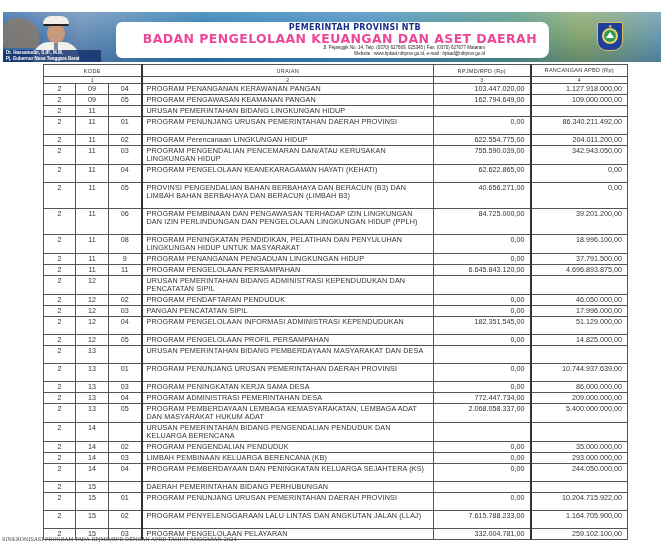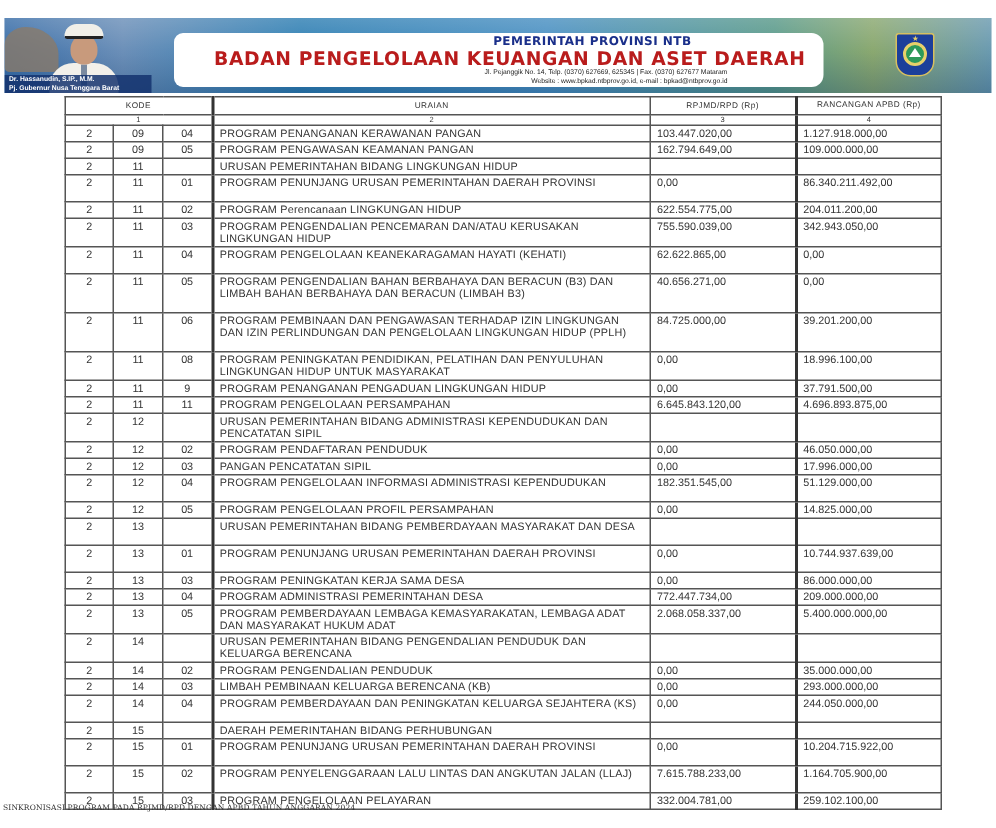--- a/index.html
+++ b/index.html
@@ -26,42 +26,42 @@
   .caption-bar {
     position: absolute; left: 0; top: 38px; width: 98px; height: 12px; background: rgba(20,50,110,0.85);
     color: #fff; font-size: 4.5px; line-height: 5.5px; padding-left: 3px; font-weight: bold;
   }
   .caption-bar div { white-space: nowrap; }
   .title-box {
     position: absolute; left: 113px; top: 10px; width: 433px; height: 36px;
     background: #ffffff; border-radius: 6px 8px 8px 6px;
     text-align: right; padding-right: 12px;
   }
-  .t1 { font-family: "DejaVu Sans", sans-serif; font-weight: bold; font-size: 8px; color: #1a2f8a; letter-spacing: 0.3px; padding-top: 1px; margin-right: 76px;}
-  .t2 { font-family: "DejaVu Sans", sans-serif; font-weight: bold; font-size: 12.5px; color: #b91c1c; letter-spacing: 0.4px; line-height: 13px; }
+  .t1 { font-family: "DejaVu Sans", sans-serif; font-weight: bold; font-size: 8px; color: #1a2f8a; letter-spacing: 0.3px; padding-top: 1px; margin-right: 116px;}
+  .t2 { font-family: "DejaVu Sans", sans-serif; font-weight: bold; font-size: 12.5px; color: #ec4899; letter-spacing: 0.4px; line-height: 13px; }
   .t3 { font-size: 4.5px; color: #222; line-height: 5.5px; margin-right: 52px; }
   .logo {
     position: absolute; left: 594px; top: 10px; width: 26px; height: 29px;
     background: #1d3f9a; border: 1px solid #d8c060; border-radius: 2px 2px 10px 10px;
   }
   .logo .ring { position: absolute; left: 4px; top: 5px; width: 16px; height: 16px; border-radius: 50%; border: 2px solid #e8d06a; background: #2f9a5a; }
   .logo .mtn { position: absolute; left: 8px; top: 9px; width: 0; height: 0; border-left: 4px solid transparent; border-right: 4px solid transparent; border-bottom: 6px solid #ffffff; }
   .logo .star { position: absolute; left: 10px; top: 1px; color: #e8d06a; font-size: 5px; line-height: 5px; }
 
   table.main {
     position: absolute; left: 43px; top: 64px; width: 584px;
     border-collapse: collapse; table-layout: fixed;
     font-size: 7.2px; color: #333;
   }
   table.main td, table.main th {
     border: 1px solid #555; padding: 1px 4px; vertical-align: top; line-height: 8px;
   }
   table.main th { font-weight: normal; font-size: 5.5px; text-align: center; vertical-align: middle; color: #333; letter-spacing: 0.3px; }
   table.main td.c { text-align: center; }
-  table.main td.r { text-align: left; padding-right: 5px; }
+  table.main td.r { text-align: right; padding-right: 5px; }
   table.main td.txt { letter-spacing: 0.15px; }
   .col-k1 { width: 32px; } .col-k2 { width: 33px; } .col-k3 { width: 33px; }
   .col-u { width: 292px; } .col-r { width: 97px; } .col-a { width: 97px; }
   table.main tr.numrow td { font-size: 5px; text-align: center; line-height: 6px; padding: 0 2px; }
   td.thick-r, th.thick-r { border-right: 2px solid #333 !important; }
 
   .footer-note {
     position: absolute; left: 2px; top: 536px;
     font-family: "DejaVu Serif", serif; font-size: 5px; color: #333; letter-spacing: 0.1px;
   }
@@ -172,21 +172,21 @@
         <td class="c">11</td>
         <td class="c thick-r">04</td>
         <td class="txt">PROGRAM PENGELOLAAN KEANEKARAGAMAN HAYATI (KEHATI)</td>
         <td class="r thick-r">62.622.865,00</td>
         <td class="r">0,00</td>
       </tr>
       <tr style="height: 26px;">
         <td class="c">2</td>
         <td class="c">11</td>
         <td class="c thick-r">05</td>
-        <td class="txt">PROGRAM PENGENDALIAN BAHAN BERBAHAYA DAN BERACUN (B3) DAN LIMBAH BAHAN BERBAHAYA DAN BERACUN (LIMBAH B3)</td>
+        <td class="txt">PROVINSI PENGENDALIAN BAHAN BERBAHAYA DAN BERACUN (B3) DAN LIMBAH BAHAN BERBAHAYA DAN BERACUN (LIMBAH B3)</td>
         <td class="r thick-r">40.656.271,00</td>
         <td class="r">0,00</td>
       </tr>
       <tr style="height: 26px;">
         <td class="c">2</td>
         <td class="c">11</td>
         <td class="c thick-r">06</td>
         <td class="txt">PROGRAM PEMBINAAN DAN PENGAWASAN TERHADAP IZIN LINGKUNGAN DAN IZIN PERLINDUNGAN DAN PENGELOLAAN LINGKUNGAN HIDUP (PPLH)</td>
         <td class="r thick-r">84.725.000,00</td>
         <td class="r">39.201.200,00</td>

